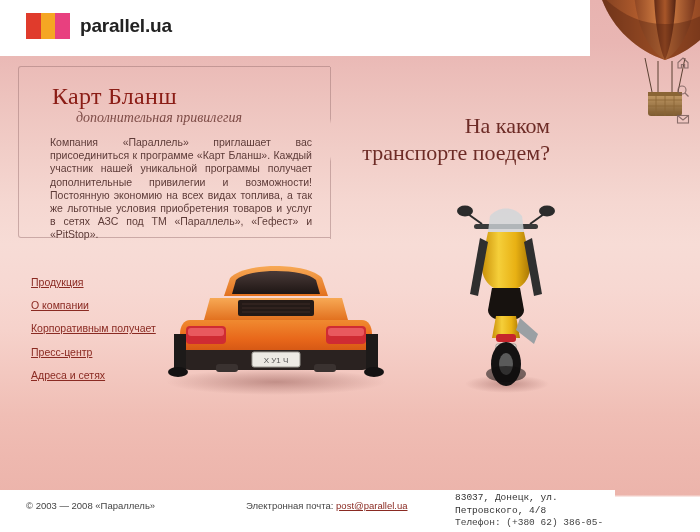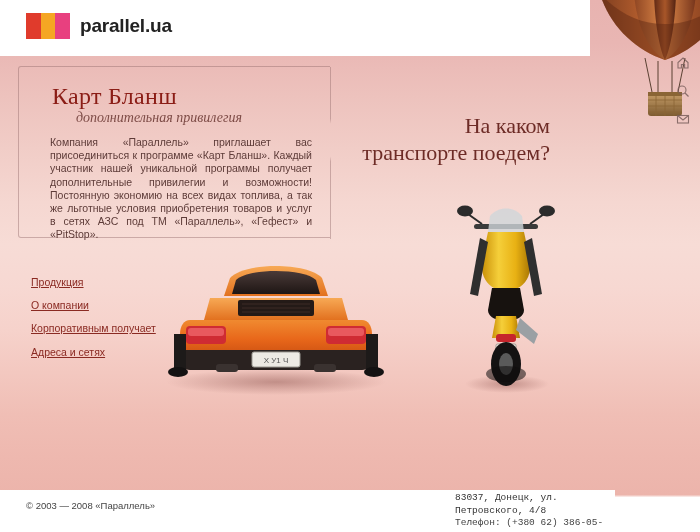--- a/index.html
+++ b/index.html
@@ -257,20 +257,21 @@
   <div class="kb-title">Карт Бланш</div>
   <div class="kb-sub">дополнительная привилегия</div>
   <div class="kb-body">Компания «Параллель» приглашает вас присоединиться к программе «Карт Бланш». Каждый участник нашей уникальной программы получает дополнительные привилегии и возможности! Постоянную экономию на всех видах топлива, а так же льготные условия приобретения товаров и услуг в сетях АЗС под ТМ «Параллель», «Гефест» и «PitStop».</div>
 
   <div class="hero-q">На каком транспорте поедем?</div>
 
   <nav class="nav">
     <a>Продукция</a>
     <a>О компании</a>
     <a class="two-line">Корпоративным получает</a>
+    <a>Пресс-центр</a>
     <a>Адреса и сетях</a>
   </nav>
 
   <div class="car">
     <svg width="248" height="160" viewBox="0 0 248 160">
       <defs>
         <linearGradient id="orange" x1="0" y1="0" x2="0" y2="1">
           <stop offset="0%" stop-color="#f08a30"></stop>
           <stop offset="40%" stop-color="#e8671a"></stop>
           <stop offset="100%" stop-color="#b8400c"></stop>
@@ -368,19 +369,23 @@
 
       <path d="M28 40 L18 96 L26 98 L36 44 Z" fill="#2f2f2f"></path>
       <path d="M80 40 L90 96 L82 98 L72 44 Z" fill="#2f2f2f"></path>
 
       <ellipse cx="54" cy="176" rx="20" ry="8" fill="#0f0d0c" opacity=".55"></ellipse>
     </svg>
   </div>
 
   <div class="footer">
     <div class="copyright">© 2003 — 2008 «Параллель»</div>
+    <div class="email-block">
+      <span>Электронная почта:</span>
+      <a href="#">post@parallel.ua</a>
+    </div>
     <div class="contacts">
       <div class="addr">83037, Донецк, ул. Петровского, 4/8</div>
       <div>Телефон: (+380 62) 386-05-48, 385-52-92</div>
     </div>
   </div>
 
 </div>
 
 </body></html>

